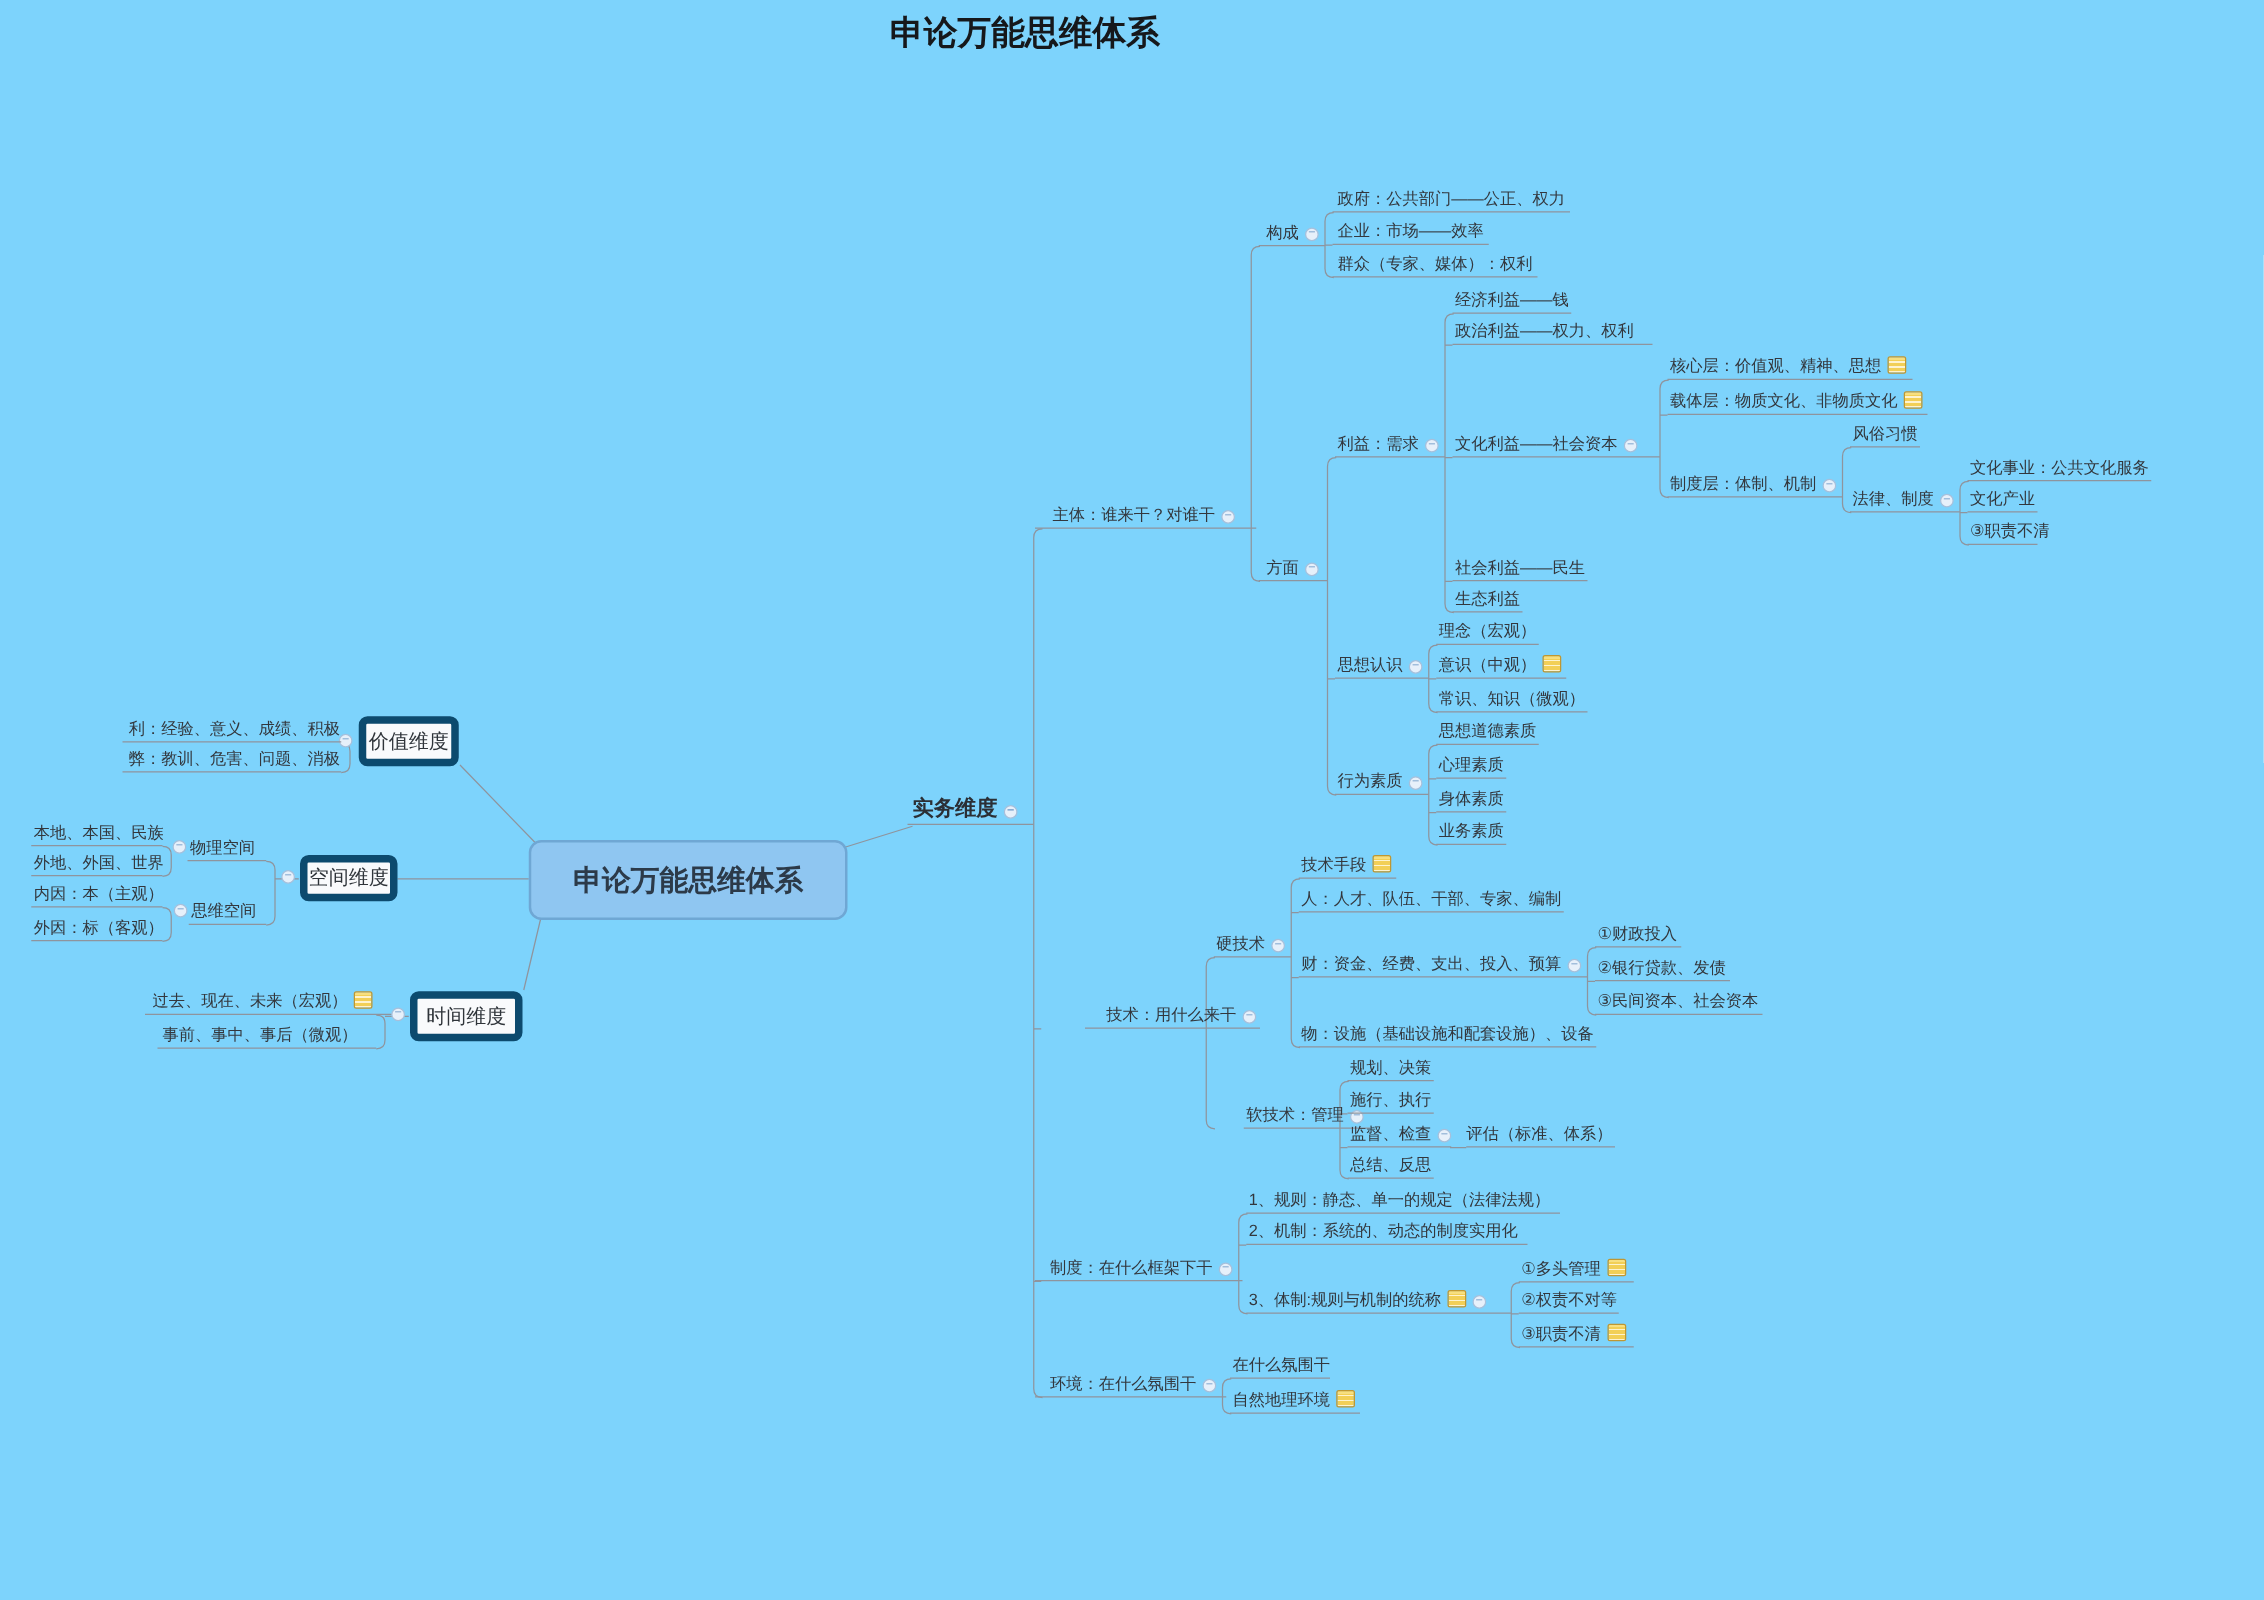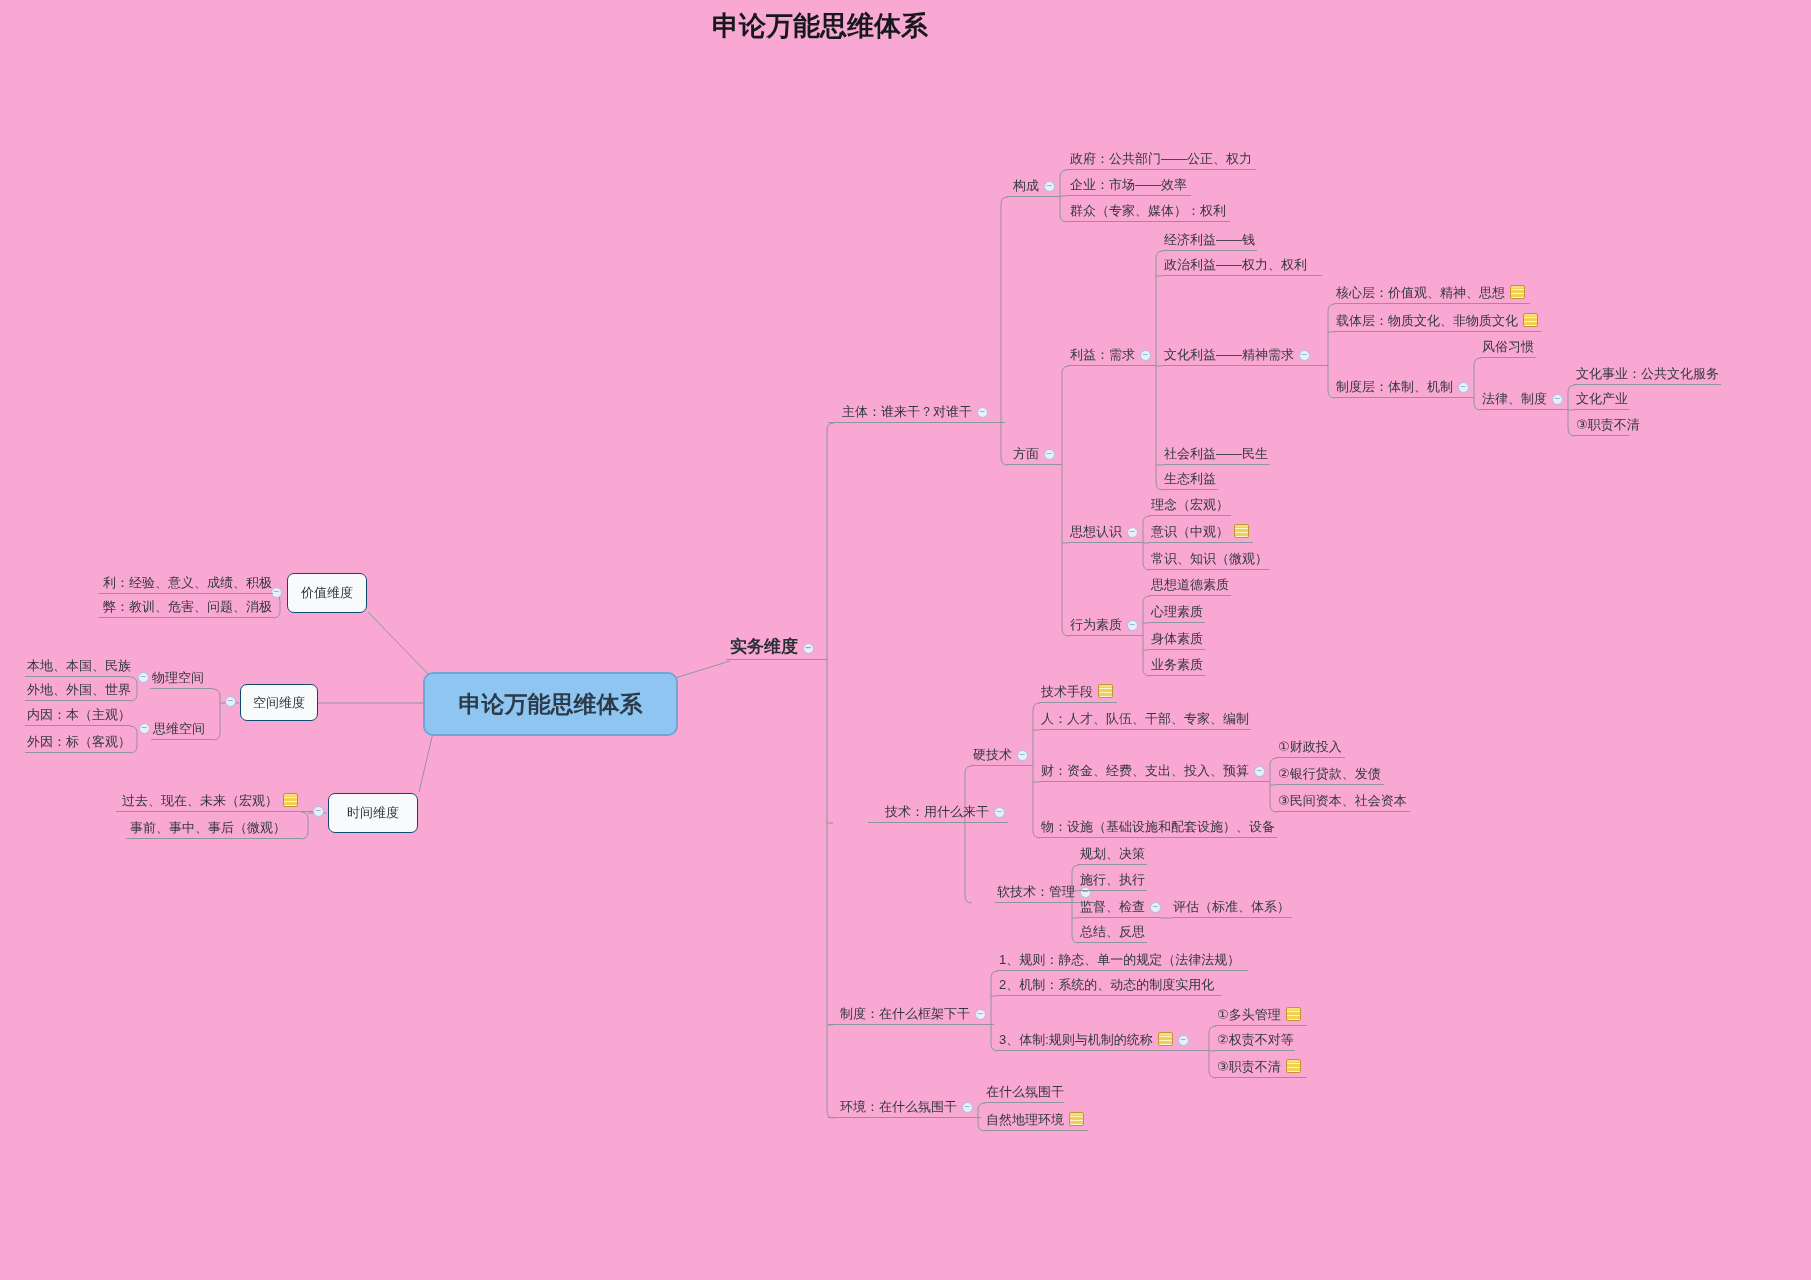--- a/index.html
+++ b/index.html
@@ -1,24 +1,24 @@
 <!DOCTYPE html>
 <html><head>
 <meta charset="utf-8">
 <style>
   html,body{margin:0;padding:0;background:#eef0f5;}
-  #canvas{position:relative;width:1811px;height:1280px;background:#f9a8d4;overflow:hidden;
+  #canvas{position:relative;width:1811px;height:1280px;background:#7dd3fc;overflow:hidden;
           font-family:"Liberation Sans","DejaVu Sans",sans-serif;}
   #edges{position:absolute;left:0;top:0;}
   .node{position:absolute;box-sizing:border-box;height:22px;line-height:21px;font-size:13px;
         color:#33373d;border-bottom:1px solid #8f949d;white-space:nowrap;}
   .b1{height:26px;line-height:25px;font-size:17px;font-weight:bold;color:#2b2f35;}
-  .box{position:absolute;box-sizing:border-box;border:1px solid #0c4a6e;border-radius:7px;
+  .box{position:absolute;box-sizing:border-box;border:6px solid #0c4a6e;border-radius:7px;
        background:#f9fafc;display:flex;align-items:center;justify-content:center;
-       font-size:13px;color:#2f343a;white-space:nowrap;}
+       font-size:16px;color:#2f343a;white-space:nowrap;}
   .center{background:#8fc6f1;border:2px solid #6fa7d4;border-radius:10px;
           font-size:23px;font-weight:bold;color:#2c3a49;}
   .title{position:absolute;left:620px;top:8px;width:400px;text-align:center;
          font-size:27px;font-weight:bold;color:#16181b;}
   .exp{display:inline-block;box-sizing:border-box;width:11px;height:11px;border-radius:50%;
        border:1px solid #a6c0dc;background:#e7f0fa;color:#79a1cc;text-align:center;
        font-size:10px;line-height:8px;margin-left:5px;vertical-align:1px;}
   .exp::before{content:"−";}
   .axp{position:absolute;margin:0;}
   .note{display:inline-block;box-sizing:border-box;width:15px;height:14px;margin-left:5px;
@@ -106,21 +106,21 @@
 
   <div class="node" style="left:1007px;top:443px;width:55px;padding-left:6px">
     <span>方面</span><span class="exp"></span>
   </div>
   <div class="node" style="left:1068px;top:344px;width:88px;padding-left:2px">
     <span>利益：需求</span><span class="exp"></span>
   </div>
   <div class="node" style="left:1162px;top:229px;width:95px;padding-left:2px">经济利益——钱</div>
   <div class="node" style="left:1162px;top:254px;width:160px;padding-left:2px">政治利益——权力、权利</div>
   <div class="node" style="left:1162px;top:344px;width:166px;padding-left:2px">
-    <span>文化利益——精神需求</span><span class="exp"></span>
+    <span>文化利益——社会资本</span><span class="exp"></span>
   </div>
   <div class="node" style="left:1334px;top:282px;width:196px;padding-left:2px">
     <span>核心层：价值观、精神、思想</span><span class="note"></span>
   </div>
   <div class="node" style="left:1334px;top:310px;width:208px;padding-left:2px">
     <span>载体层：物质文化、非物质文化</span><span class="note"></span>
   </div>
   <div class="node" style="left:1334px;top:376px;width:140px;padding-left:2px">
     <span>制度层：体制、机制</span><span class="exp"></span>
   </div>

